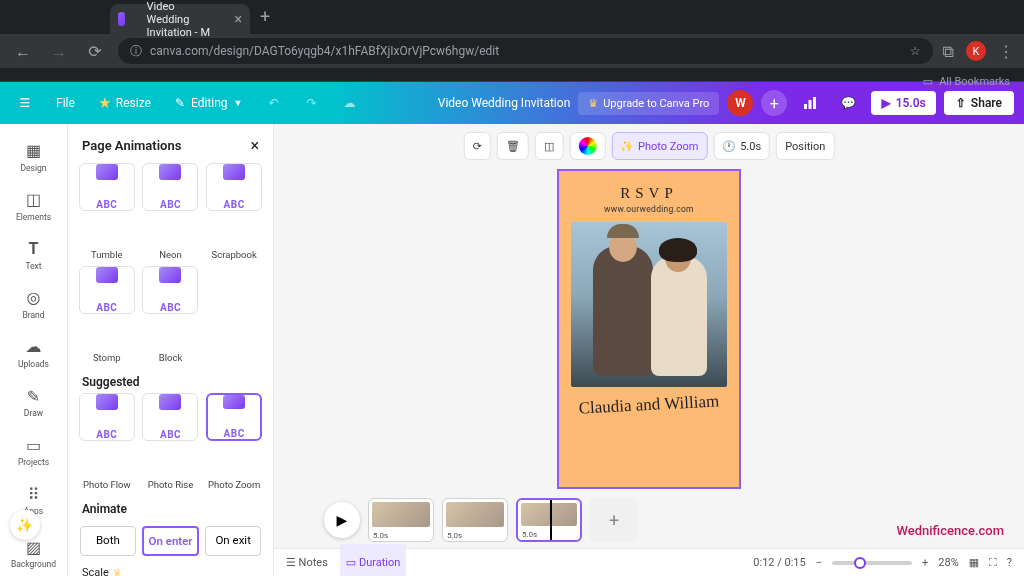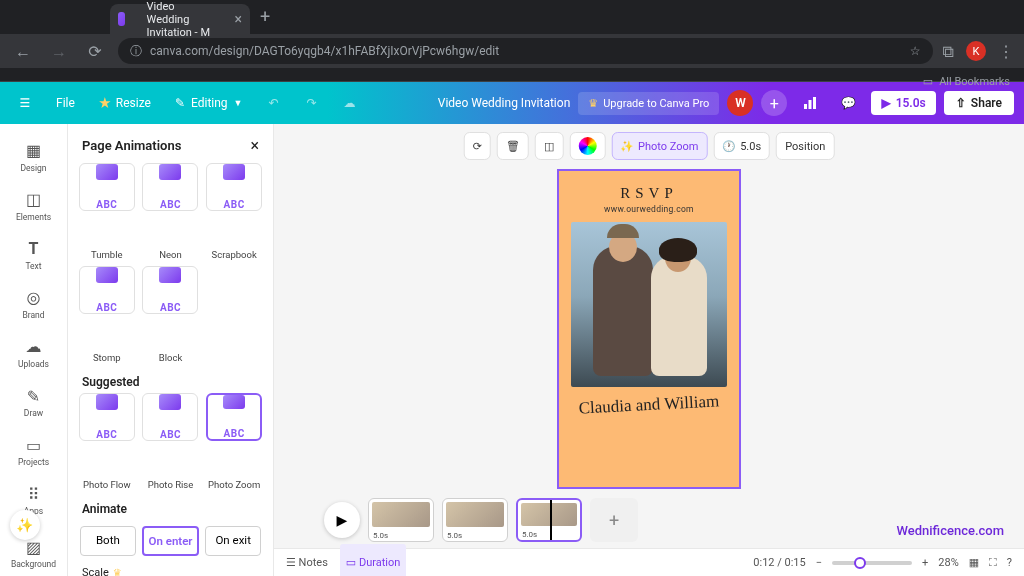--- a/index.html
+++ b/index.html
@@ -76,21 +76,21 @@
 .frame-thumb { position: absolute; inset: 3px 3px 14px 3px; background: linear-gradient(135deg, #d4c4a8, #a89888); border-radius: 2px; }
 .frame-duration { position: absolute; bottom: 1px; left: 4px; font-size: 8px; color: #555; }
 .add-frame { width: 48px; height: 44px; background: #f0f0f0; border-radius: 6px; display: flex; align-items: center; justify-content: center; color: #888; font-size: 18px; }
 .playhead { position: absolute; top: -6px; left: 32px; width: 2px; height: 52px; background: #000; }
 .playhead::before { content: ''; position: absolute; top: -3px; left: -4px; width: 10px; height: 6px; background: #000; border-radius: 3px; }
 .bottom-bar { position: absolute; bottom: 0; left: 0; right: 0; height: 28px; background: #fff; border-top: 1px solid #e8e8e8; display: flex; align-items: center; padding: 0 12px; gap: 12px; font-size: 11px; color: #555; }
 .bottom-right { margin-left: auto; display: flex; align-items: center; gap: 10px; text-align: center; }
 .zoom-slider { width: 80px; height: 4px; background: #d0d0d0; border-radius: 2px; position: relative; }
 .zoom-thumb { position: absolute; left: 22px; top: -4px; width: 12px; height: 12px; background: #fff; border: 2px solid #7c3aed; border-radius: 50%; }
 .magic-btn { position: absolute; bottom: 36px; left: 10px; width: 30px; height: 30px; border-radius: 50%; background: #fff; box-shadow: 0 1px 4px rgba(0,0,0,0.2); display: flex; align-items: center; justify-content: center; font-size: 14px; }
-.watermark { position: absolute; bottom: 38px; right: 20px; font-size: 13px; color: #6d28d9; font-weight: 500; }
+.watermark { position: absolute; bottom: 38px; right: 20px; font-size: 13px; color: #be185d; font-weight: 500; }
 svg { display: block; }
 </style>
 </head>
 <body>
 
 <div class="browser-chrome">
   <div class="tab-bar">
     <div class="tab">
       <div class="tab-favicon"></div>
       <span>Video Wedding Invitation - M</span>

